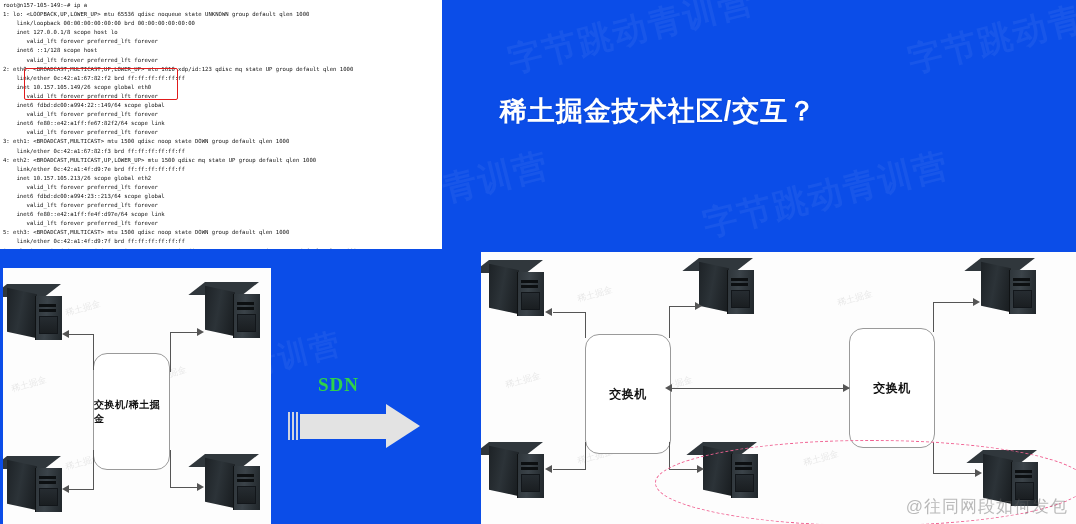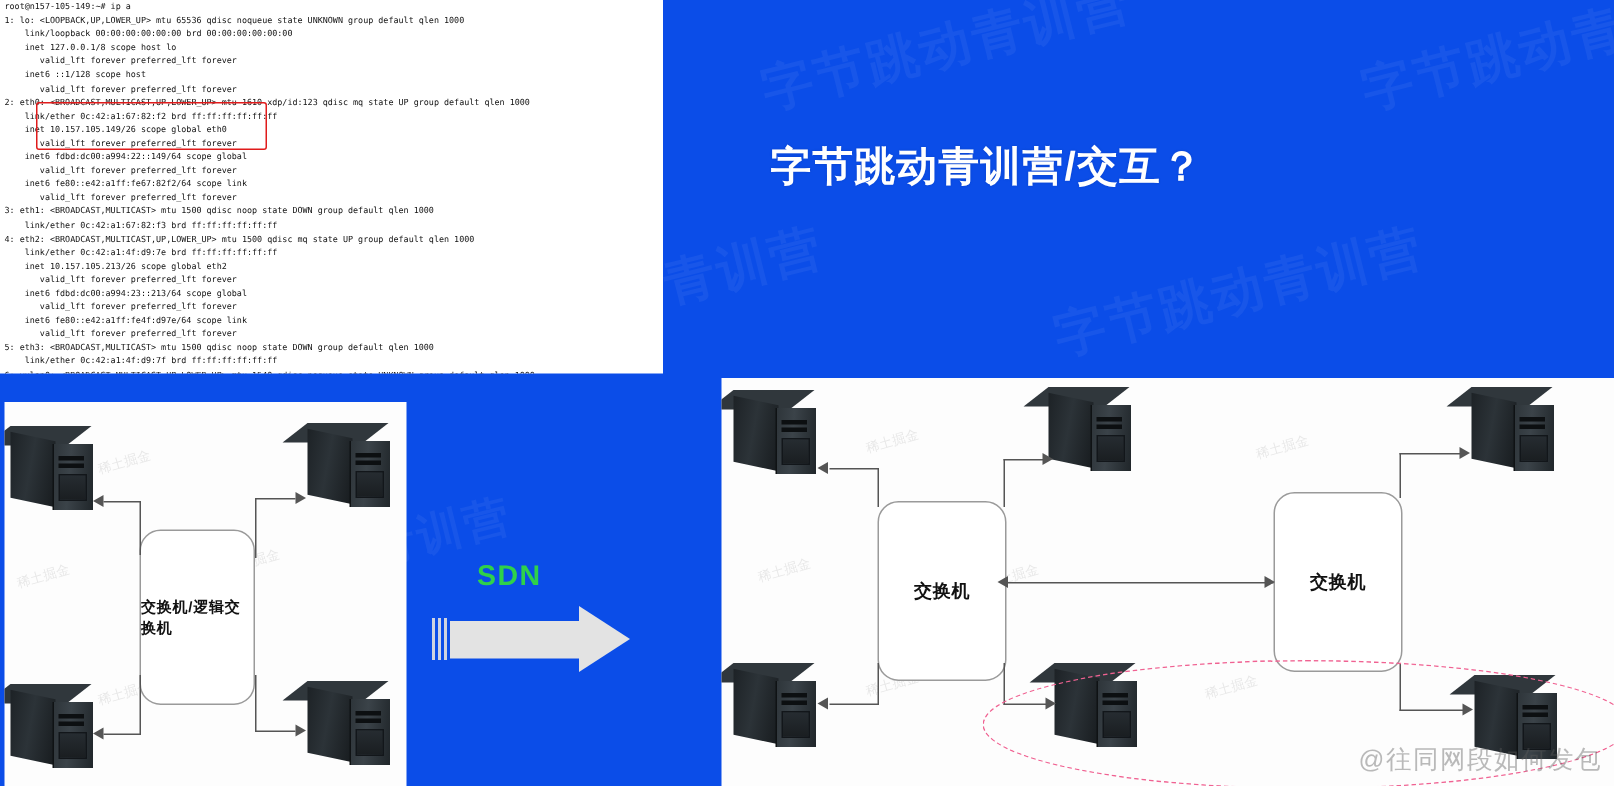--- a/index.html
+++ b/index.html
@@ -152,21 +152,21 @@
   .arrowhead {
     position: absolute;
     width: 0; height: 0;
     border-top: 4px solid transparent;
     border-bottom: 4px solid transparent;
   }
   .arrowhead.left  { border-right: 7px solid #555; }
   .arrowhead.right { border-left: 7px solid #555; }
 
   
-  #sdn-wrap { position: absolute; left: 288px; top: 378px; width: 190px; height: 90px; }
+  #sdn-wrap { position: absolute; left: 288px; top: 378px; width: 190px; height: 90px; font-family: Liberation Serif, serif; }
   #sdn-label {
     position: absolute;
     left: 30px; top: -4px;
     color: #2fd14a;
     font-size: 19px;
     font-weight: bold;
     letter-spacing: 1px;
   }
   #sdn-arrow {
     position: absolute;
@@ -230,21 +230,21 @@
   <div class="bg-wm w3">字节跳动青训营</div>
   <div class="bg-wm w4">字节跳动青训营</div>
   <div class="bg-wm w5">字节跳动青训营</div>
   <div class="bg-wm w6">字节跳动青训营</div>
 
   <div id="terminal">
     <div id="term-lines"><div>root@n157-105-149:~# ip a</div><div>1: lo: &lt;LOOPBACK,UP,LOWER_UP&gt; mtu 65536 qdisc noqueue state UNKNOWN group default qlen 1000</div><div>    link/loopback 00:00:00:00:00:00 brd 00:00:00:00:00:00</div><div>    inet 127.0.0.1/8 scope host lo</div><div>       valid_lft forever preferred_lft forever</div><div>    inet6 ::1/128 scope host</div><div>       valid_lft forever preferred_lft forever</div><div>2: eth0: &lt;BROADCAST,MULTICAST,UP,LOWER_UP&gt; mtu 1610 xdp/id:123 qdisc mq state UP group default qlen 1000</div><div>    link/ether 0c:42:a1:67:82:f2 brd ff:ff:ff:ff:ff:ff</div><div>    inet 10.157.105.149/26 scope global eth0</div><div>       valid_lft forever preferred_lft forever</div><div>    inet6 fdbd:dc00:a994:22::149/64 scope global</div><div>       valid_lft forever preferred_lft forever</div><div>    inet6 fe80::e42:a1ff:fe67:82f2/64 scope link</div><div>       valid_lft forever preferred_lft forever</div><div>3: eth1: &lt;BROADCAST,MULTICAST&gt; mtu 1500 qdisc noop state DOWN group default qlen 1000</div><div>    link/ether 0c:42:a1:67:82:f3 brd ff:ff:ff:ff:ff:ff</div><div>4: eth2: &lt;BROADCAST,MULTICAST,UP,LOWER_UP&gt; mtu 1500 qdisc mq state UP group default qlen 1000</div><div>    link/ether 0c:42:a1:4f:d9:7e brd ff:ff:ff:ff:ff:ff</div><div>    inet 10.157.105.213/26 scope global eth2</div><div>       valid_lft forever preferred_lft forever</div><div>    inet6 fdbd:dc00:a994:23::213/64 scope global</div><div>       valid_lft forever preferred_lft forever</div><div>    inet6 fe80::e42:a1ff:fe4f:d97e/64 scope link</div><div>       valid_lft forever preferred_lft forever</div><div>5: eth3: &lt;BROADCAST,MULTICAST&gt; mtu 1500 qdisc noop state DOWN group default qlen 1000</div><div>    link/ether 0c:42:a1:4f:d9:7f brd ff:ff:ff:ff:ff:ff</div><div>6: vxlan0: &lt;BROADCAST,MULTICAST,UP,LOWER_UP&gt; mtu 1540 qdisc noqueue state UNKNOWN group default qlen 1000</div></div>
     <div class="hl-box"></div>
   </div>
 
-  <div id="title">字节跳动青训营/交互？</div>
+  <div id="title">稀土掘金技术社区/交互？</div>
 
   <div class="panel" id="panel-left">
 
     <div class="diag-wm" style="left:62px; top:34px;">稀土掘金</div>
     <div class="diag-wm" style="left:148px; top:100px;">稀土掘金</div>
     <div class="diag-wm" style="left:8px; top:110px;">稀土掘金</div>
     <div class="diag-wm" style="left:62px; top:188px;">稀土掘金</div>
 
     <div class="server" style="left:4px;  top:16px;">
       <div class="top"></div>
@@ -273,21 +273,21 @@
     <div class="server" style="left:202px; top:186px;">
       <div class="top"></div>
         <div class="side"></div>
         <div class="front"></div>
       <div class="bay1"></div>
         <div class="bay2"></div>
         <div class="panel-line"></div>
     </div>
 
     <div class="switch-box" id="left-switch" style="left:90px; top:85px; width:75px; height:115px; font-size:10px;">
-      <span>交换机/逻辑交换机</span>
+      <span>交换机/稀土掘金</span>
     </div>
 
     <div class="conn v" style="left:90px; top:66px; height:36px;"></div>
     <div class="conn h" style="left:66px; top:66px; width:25px;"></div>
     <div class="arrowhead left" style="left:59px; top:62px;"></div>
 
     <div class="conn v" style="left:167px; top:64px; height:40px;"></div>
     <div class="conn h" style="left:167px; top:64px; width:27px;"></div>
     <div class="arrowhead right" style="left:194px; top:60px;"></div>
 

